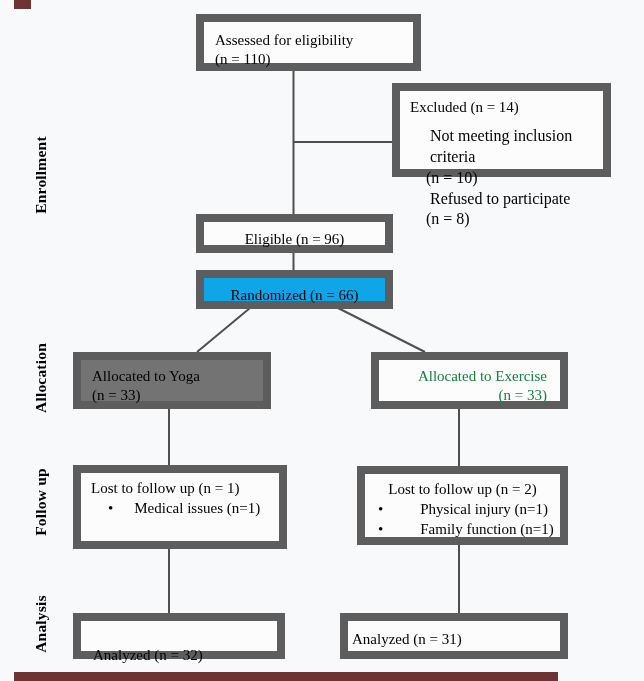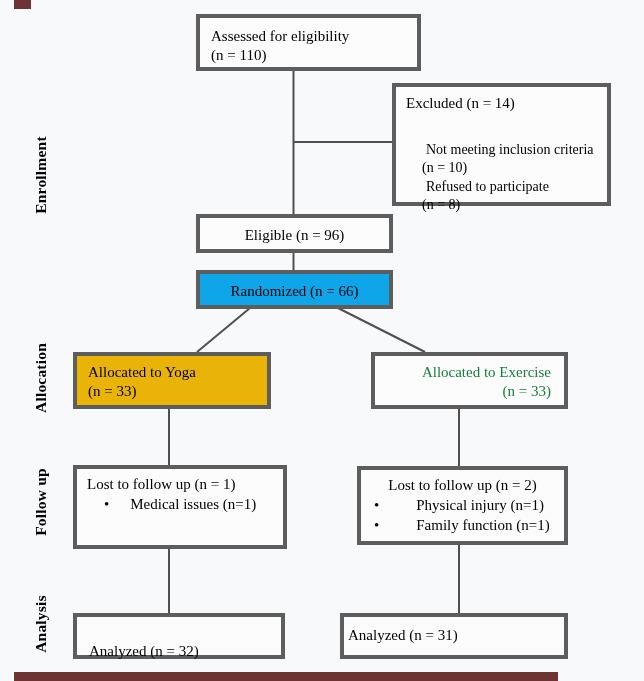--- a/index.html
+++ b/index.html
@@ -7,50 +7,50 @@
     width: 644px; height: 681px;
     font-family: "Liberation Serif", "DejaVu Serif", serif;
     background: #f8f9fa;
     color: #000;
   }
   .canvas { position: relative; width: 644px; height: 681px; overflow: hidden; }
   svg.connectors { position: absolute; left: 0; top: 0; z-index: 1; }
   .box {
     position: absolute;
     box-sizing: border-box;
-    border: 4px solid #a3a3a3;
+    border: 8px solid #a3a3a3;
     background: #fcfcfd;
     font-size: 15px;
     line-height: 1.28;
     z-index: 2;
   }
   .stage-label {
     position: absolute;
     width: 220px; height: 20px;
     text-align: center;
     font-weight: bold;
     font-size: 15.5px;
     letter-spacing: 0.2px;
     transform: translate(-50%, -50%) rotate(-90deg);
     z-index: 2;
   }
   
   .box-assessed   { left: 196px; top: 14px;  width: 225px; height: 57px;  padding: 9px 8px 0 11px; }
-  .box-excluded   { left: 392px; top: 83px;  width: 219px; height: 123px; padding: 7px 2px 0 10px; }
+  .box-excluded   { left: 392px; top: 83px;  width: 219px; height: 94px; padding: 7px 2px 0 10px; }
   .box-eligible   { left: 196px; top: 214px; width: 197px; height: 39px;  text-align: center; }
   .box-eligible .single-line   { line-height: 35px; }
   .box-randomized { left: 196px; top: 270px; width: 197px; height: 39px;  text-align: center; }
   .box-randomized .single-line { line-height: 35px; }
   .box-alloc-yoga { left: 73px;  top: 352px; width: 198px; height: 57px;  padding: 7px 6px 0 11px; }
   .box-alloc-ex   { left: 371px; top: 352px; width: 197px; height: 57px;  padding: 7px 13px 0 6px; text-align: right; }
   .box-fu-yoga    { left: 73px;  top: 465px; width: 214px; height: 84px;  padding: 6px 4px 0 10px; }
   .box-fu-ex      { left: 357px; top: 466px; width: 211px; height: 79px;  padding: 6px 4px 0 4px; }
   .box-an-yoga    { left: 73px;  top: 613px; width: 212px; height: 46px;  padding: 25px 4px 0 12px; }
   .box-an-ex      { left: 340px; top: 613px; width: 228px; height: 46px;  padding: 9px 11px 0 4px; }
-  .excluded-reasons { margin-top: 28px; font-size: 14px; line-height: 1.3; font-family: Liberation Serif, serif; }
+  .excluded-reasons { margin-top: 9px; font-size: 16px; line-height: 1.3; font-family: Liberation Serif, serif; }
   .reason-label { margin-left: 20px; }
   .reason-n     { margin-left: 16px; }
   .fu-title-center { text-align: center; }
   .bullet-row { display: flex; margin-top: 1px; }
   .bullet-row .dot::before { content: "\2022"; }
   .fu-yoga-dot  { margin-left: 17px; }
   .fu-yoga-text { margin-left: 21px; }
   .fu-ex-dot    { margin-left: 9px; }
   .fu-ex-text   { margin-left: 37px; }
   .artifact-bar { position: absolute; z-index: 3; }
@@ -97,21 +97,21 @@
   </div>
 
   <div class="box box-eligible" style="border-color: rgb(93, 93, 93); background: rgb(252, 252, 253); color: rgb(0, 0, 0);">
     <div class="single-line">Eligible (n = 96)</div>
   </div>
 
   <div class="box box-randomized" style="border-color: rgb(93, 93, 93); background: #0ea5e9; color: rgb(0, 0, 0);">
     <div class="single-line">Randomized (n = 66)</div>
   </div>
 
-  <div class="box box-alloc-yoga" style="border-color: rgb(93, 93, 93); background: #eab308; color: rgb(0, 0, 0);">
+  <div class="box box-alloc-yoga" style="border-color: rgb(93, 93, 93); background: #737373; color: rgb(0, 0, 0);">
     <div>Allocated to Yoga</div>
     <div>(n = 33)</div>
   </div>
 
   <div class="box box-alloc-ex" style="border-color: rgb(93, 93, 93); background: rgb(252, 252, 253); color: #15803d;">
     <div>Allocated to Exercise</div>
     <div>(n = 33)</div>
   </div>
 
   <div class="box box-fu-yoga" style="border-color: rgb(93, 93, 93); background: rgb(252, 252, 253); color: rgb(0, 0, 0);">

